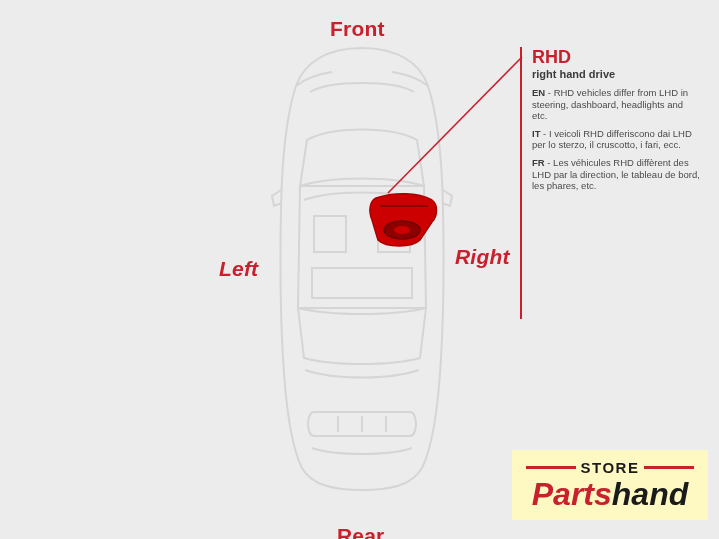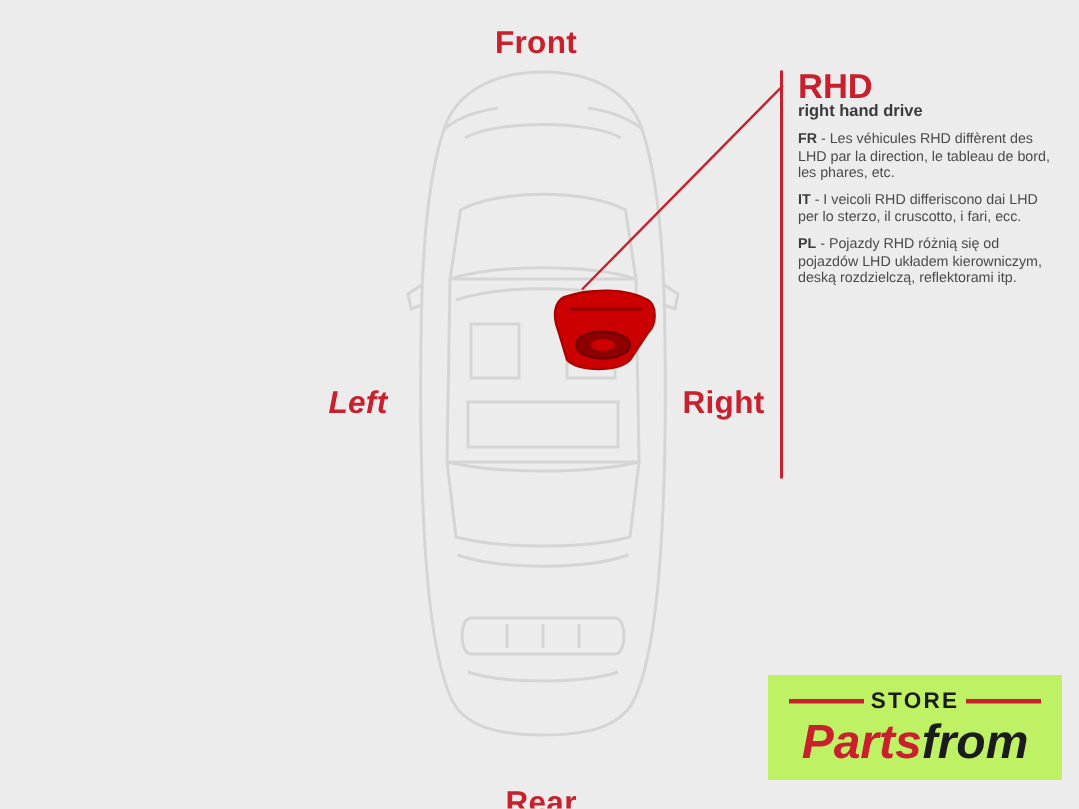--- a/index.html
+++ b/index.html
@@ -26,21 +26,21 @@
     position: absolute;
     color: #c8202c;
     font-weight: bold;
     font-size: 21px;
     letter-spacing: 0.2px;
     white-space: nowrap;
   }
   #label-front { left: 330px; top: 17px; }
   #label-rear  { left: 337px; top: 524px; }
   #label-left  { left: 219px; top: 257px; font-style: italic; }
-  #label-right { left: 455px; top: 257px; }
+  #label-right { left: 455px; top: 245px; font-style: italic; }
 
   
   #car-diagram {
     position: absolute;
     left: 252px;
     top: 40px;
     width: 220px;
     height: 455px;
   }
 
@@ -51,21 +51,21 @@
     top: 47px;
     width: 180px;
     border-left: 2px solid #c8202c;
     padding-left: 10px;
     box-sizing: border-box;
     height: 272px;
   }
   #callout-title {
     color: #c8202c;
     font-weight: bold;
-    font-size: 23px;
+    font-size: 18px;
     line-height: 20px;
     margin-bottom: 1px;
   }
   #callout-subtitle {
     color: #3b3b3b;
     font-weight: bold;
     font-size: 11px;
     line-height: 13px;
     margin-bottom: 6px;
   }
@@ -90,21 +90,21 @@
     pointer-events: none;
   }
 
   
   #logo {
     position: absolute;
     left: 512px;
     top: 450px;
     width: 196px;
     height: 70px;
-    background: #bef264;
+    background: #fef9c3;
     display: flex;
     flex-direction: column;
     justify-content: center;
     align-items: center;
   }
   #logo-store-row {
     display: flex;
     align-items: center;
     justify-content: center;
     width: 168px;
@@ -205,37 +205,37 @@
 
   <svg id="leader-line">
     <line x1="152" y1="2" x2="18" y2="138" stroke="#c8202c" stroke-width="1.6"></line>
   </svg>
 
   <div id="callout">
     <div id="callout-title">RHD</div>
     <div id="callout-subtitle">right hand drive</div>
 
     <div class="lang-block">
-      <span class="lang-code">FR</span>
-      <span>- Les véhicules RHD diffèrent des LHD par la direction, le tableau de bord, les phares, etc.</span>
+      <span class="lang-code">EN</span>
+      <span>- RHD vehicles differ from LHD in steering, dashboard, headlights and etc.</span>
     </div>
     <div class="lang-block">
       <span class="lang-code">IT</span>
       <span>- I veicoli RHD differiscono dai LHD per lo sterzo, il cruscotto, i fari, ecc.</span>
     </div>
     <div class="lang-block">
-      <span class="lang-code">PL</span>
-      <span>- Pojazdy RHD różnią się od pojazdów LHD układem kierowniczym, deską rozdzielczą, reflektorami itp.</span>
+      <span class="lang-code">FR</span>
+      <span>- Les véhicules RHD diffèrent des LHD par la direction, le tableau de bord, les phares, etc.</span>
     </div>
   </div>
 
   <div id="logo">
     <div id="logo-store-row">
       <div class="logo-rule"></div>
       <div id="logo-store">STORE</div>
       <div class="logo-rule"></div>
     </div>
     <div id="logo-main">
-      <span class="logo-parts">Parts</span><span class="logo-bery">from</span>
+      <span class="logo-parts">Parts</span><span class="logo-bery">hand</span>
     </div>
   </div>
 
 </div>
 
 </body></html>

